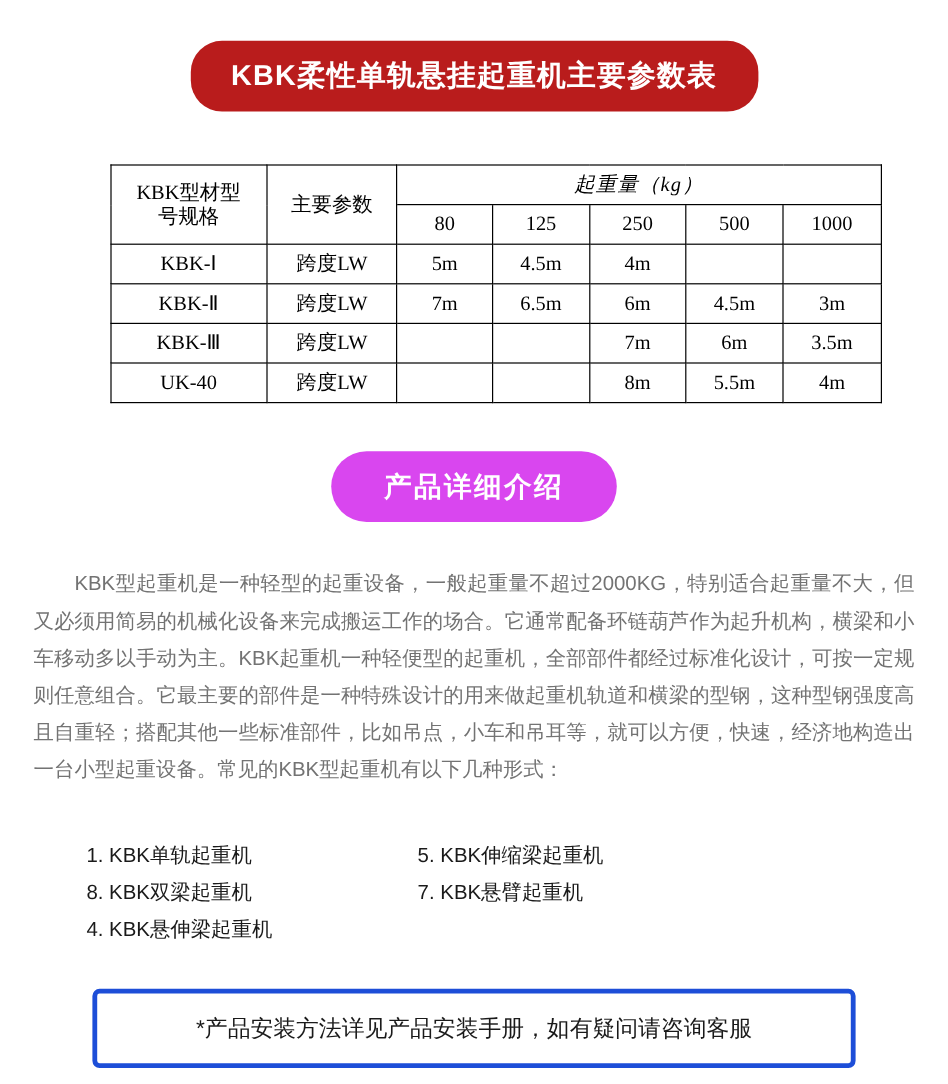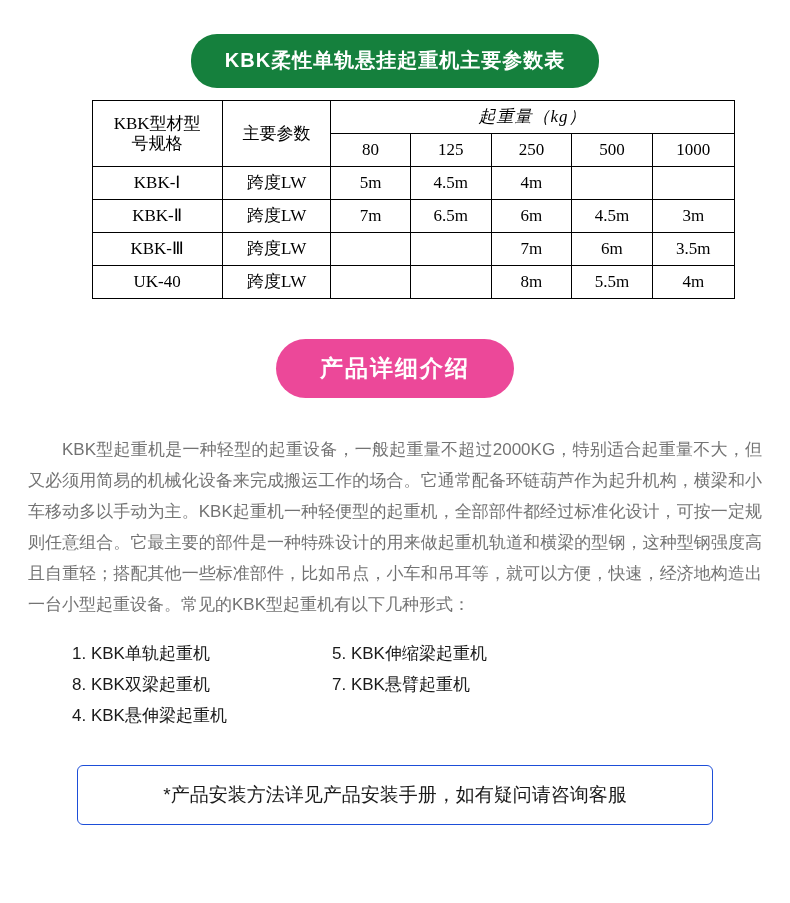--- a/index.html
+++ b/index.html
@@ -20,33 +20,33 @@
     height: 903px;
   }
 
   
   .title-banner-wrap {
     display: flex;
     justify-content: center;
     margin-top: 34px;
   }
   .title-banner {
-    background: #15803d;
+    background: #b91c1c;
     color: #ffffff;
-    font-size: 20px;
+    font-size: 24px;
     font-weight: bold;
     letter-spacing: 1px;
     padding: 13px 34px 14px 34px;
     border-radius: 26px;
     white-space: nowrap;
   }
 
   
   .table-wrap {
-    margin: 12px auto 0 auto;
+    margin: 44px auto 0 auto;
     width: 643px;
     padding-left: 36px;
   }
   table.spec {
     border-collapse: collapse;
     width: 100%;
     font-family: "Liberation Serif", serif;
     font-size: 17px;
     color: #000;
   }
@@ -65,21 +65,21 @@
   .model-cell, .param-cell { white-space: nowrap; }
   .two-line { line-height: 1.2; }
 
   
   .pill-wrap {
     display: flex;
     justify-content: center;
     margin-top: 40px;
   }
   .pill {
-    background: #ec4899;
+    background: #d946ef;
     color: #ffffff;
     font-size: 23px;
     font-weight: bold;
     letter-spacing: 2px;
     padding: 14px 44px;
     border-radius: 30px;
     white-space: nowrap;
   }
 
   
@@ -87,41 +87,42 @@
     margin: 36px 28px 0 28px;
     font-size: 17px;
     line-height: 31px;
     text-align: justify;
     text-indent: 2em;
     color: #737373;
   }
 
   
   .list-cols {
-    margin: 18px 0 0 72px;
+    margin: 40px 0 0 72px;
     display: flex;
     width: 600px;
+    gap: 16px;
   }
   .list-col {
     width: 260px;
   }
   .list-item {
     font-size: 17px;
     line-height: 31px;
     color: #1a1a1a;
     white-space: nowrap;
   }
 
   
   .note-wrap {
     margin: 34px auto 0 auto;
     width: 636px;
   }
   .note-box {
-    border: 1px solid #1d4ed8;
+    border: 4px solid #1d4ed8;
     border-radius: 6px;
     padding: 16px 10px;
     text-align: center;
     font-size: 19px;
     color: #1a1a1a;
     background: #ffffff;
     white-space: nowrap;
   }
 </style>
 </head>

